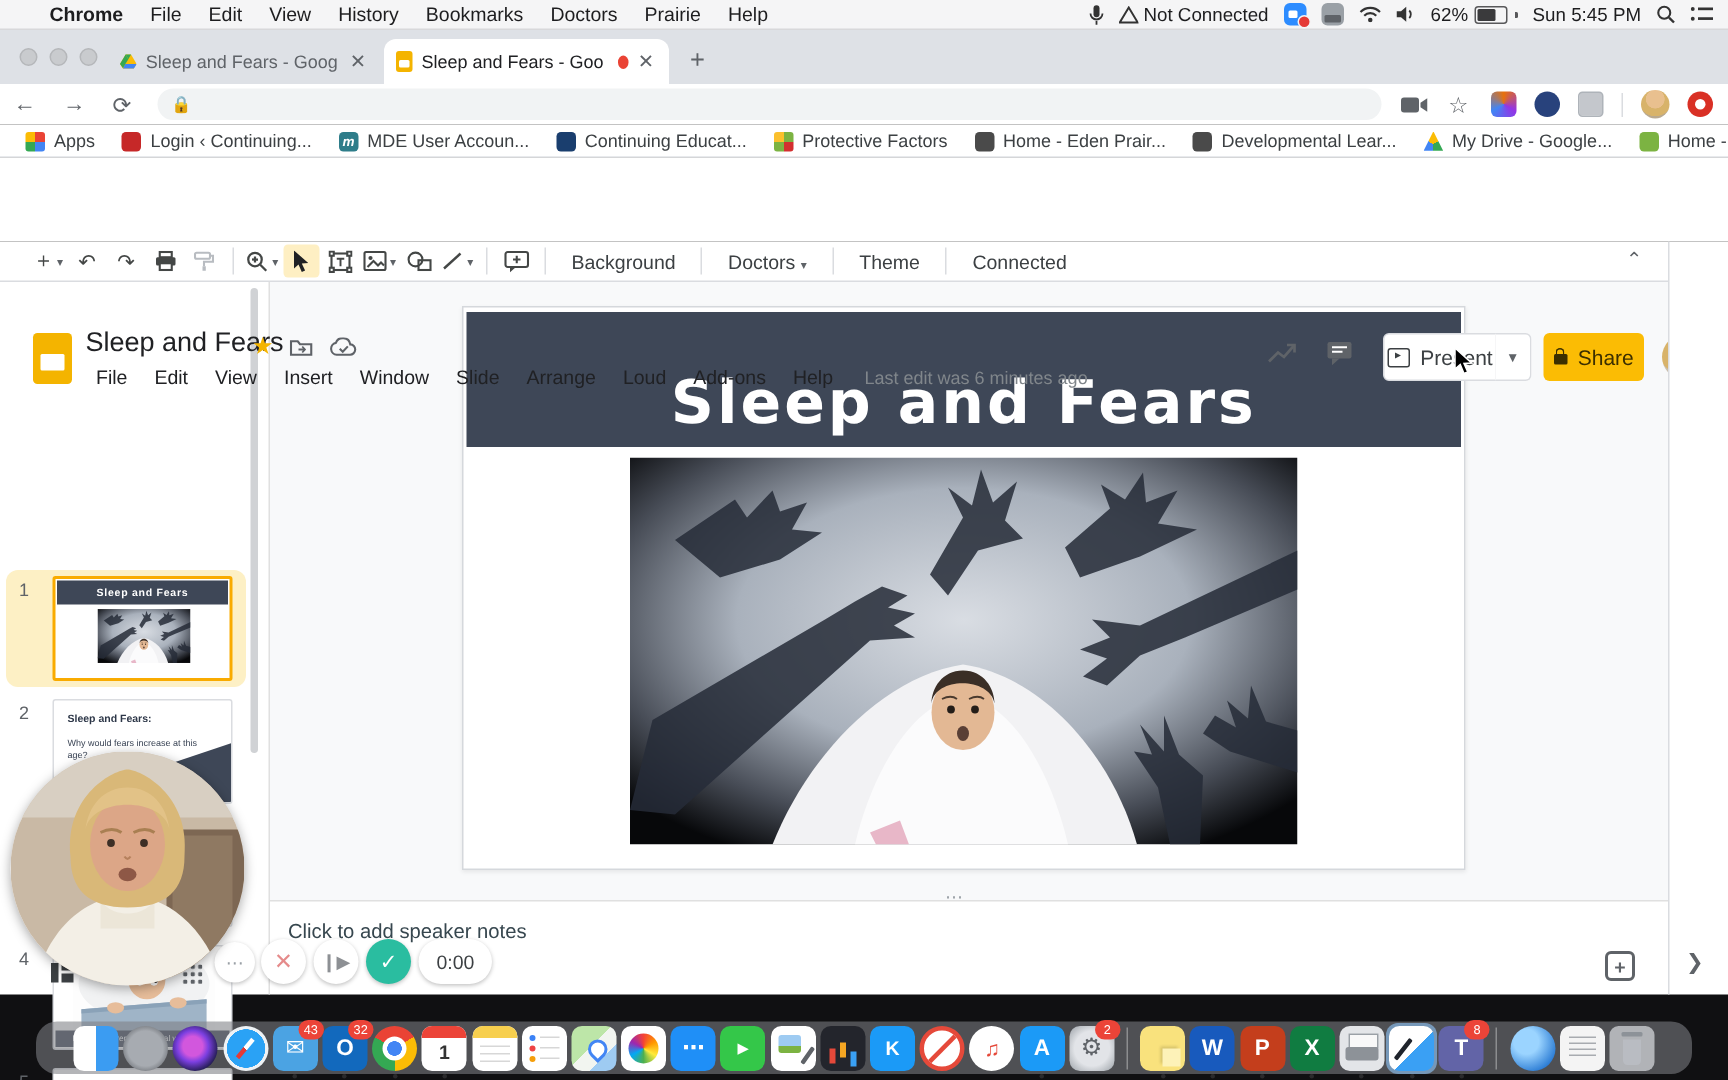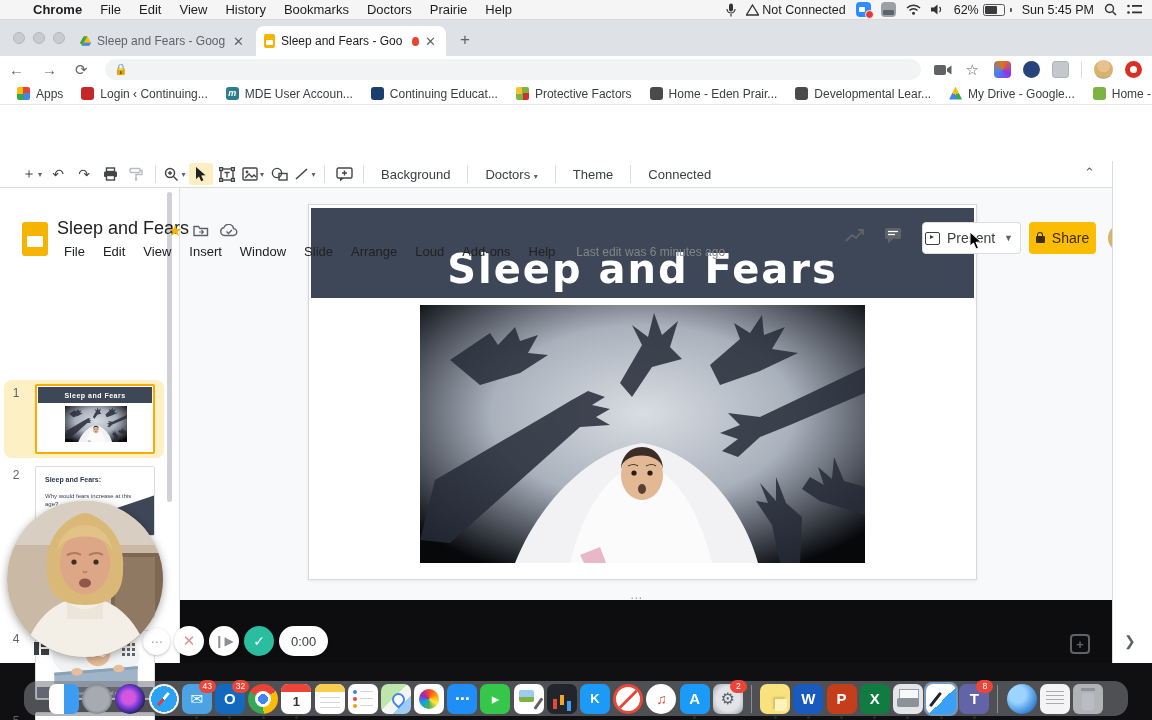--- a/index.html
+++ b/index.html
@@ -48,21 +48,21 @@
   .ext-pinwheel{background:conic-gradient(#e8710a,#9334e6,#4285f4,#e8710a);border-radius:4px;}
   .ext-blue{background:#28427c;}
   .ext-grid{background:linear-gradient(#c4c7cc,#c4c7cc),#fff;border:1px solid #aeb3b9;box-sizing:border-box;border-radius:3px;}
   .nav-sep{width:1px;height:16px;background:#dadce0;margin:0 6px;}
   .avatar-sm{width:19px;height:19px;border-radius:50%;background:radial-gradient(circle at 50% 32%,#e9c08f 0 38%,#d8b36a 40% 70%,#b9a98f 72%);flex:0 0 auto;}
   .ext-red{width:17px;height:17px;border-radius:50%;background:#d93025;position:relative;flex:0 0 auto;}
   .ext-red::before{content:"";position:absolute;inset:5px;background:#fff;border-radius:50%;}
 
   
   .bookmarks{left:0;top:83px;width:1152px;height:22px;background:#fff;display:flex;align-items:center;font-size:12px;color:#3c4043;border-bottom:1px solid #e8eaed;box-sizing:border-box;padding-left:8px;z-index:30;}
-  .bm{display:flex;align-items:flex-start;gap:6px;padding:0 9px;white-space:nowrap;}
+  .bm{display:flex;align-items:flex-end;gap:6px;padding:0 9px;white-space:nowrap;}
   .bmi{width:13px;height:13px;border-radius:3px;flex:0 0 auto;display:flex;align-items:center;justify-content:center;font-size:9px;color:#fff;font-weight:bold;}
   .bmi-apps{background:conic-gradient(#ea4335 0 25%,#4285f4 25% 50%,#34a853 50% 75%,#fbbc05 75%);border-radius:2px;}
   .bmi-drive{background:conic-gradient(from 180deg at 50% 62%,#4285f4 0 120deg,#fbbc05 120deg 240deg,#34a853 240deg 360deg);clip-path:polygon(50% 0,100% 100%,0 100%);border-radius:0;}
   .bmi-pf{background:conic-gradient(#7cb342 0 25%,#d32f2f 25% 50%,#7cb342 50% 75%,#fbc02d 75%);border-radius:2px;}
 
   
   .app-header{left:0;top:105px;width:1152px;height:56px;background:#fff;z-index:20;}
   .slides-logo{left:22px;top:117px;width:26px;height:34px;background:#f4b400;border-radius:3px;}
   .slides-logo::before{content:"";position:absolute;left:5px;top:14px;right:5px;height:11px;background:#fff;border-radius:1px;}
   .doc-title{left:57px;top:113px;font-size:18px;color:#202124;}
@@ -569,20 +569,23 @@
   </div>
   <span class="notes-handle abs">⋯</span>
 
   <div class="side-strip abs">
     
     
     
   </div>
   <span class="sp-chevron abs">❯</span>
 
+  <div class="notes-row abs">
+    <span class="notes-ph">Click to add speaker notes</span>
+  </div>
   <div class="explore-btn abs">+</div>
 
   <div class="filmstrip abs">
     <div class="sel-bg abs" style="position:absolute"></div>
 
     <span class="thumb-num" style="top:198px">1</span>
     <div class="thumb selected" style="top:196px">
       <div class="t-band">
           <span>Sleep and Fears</span>
         </div>

